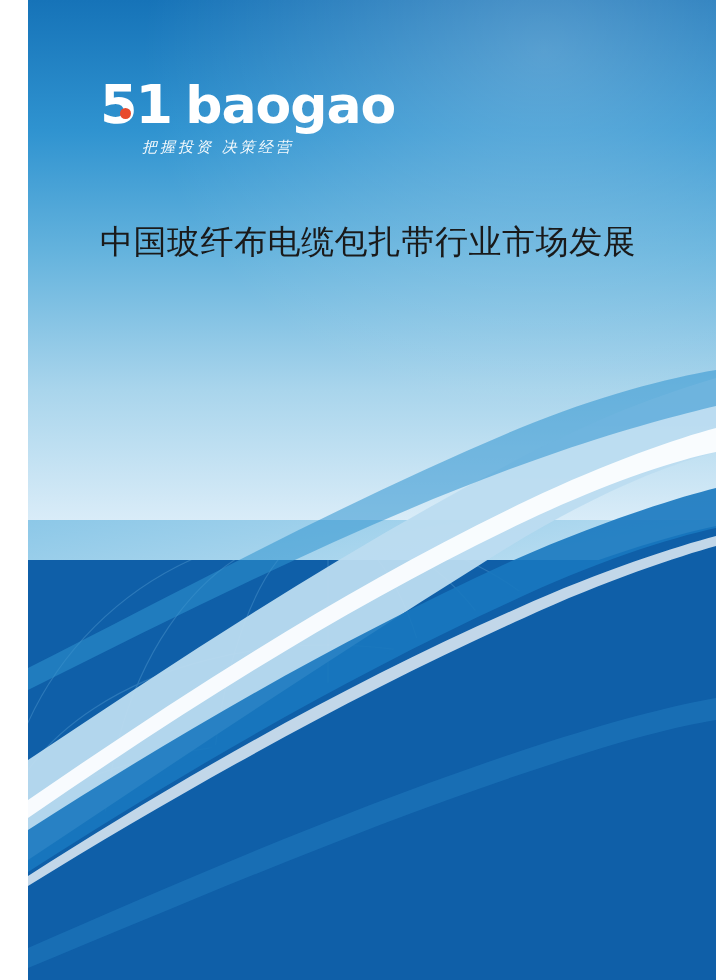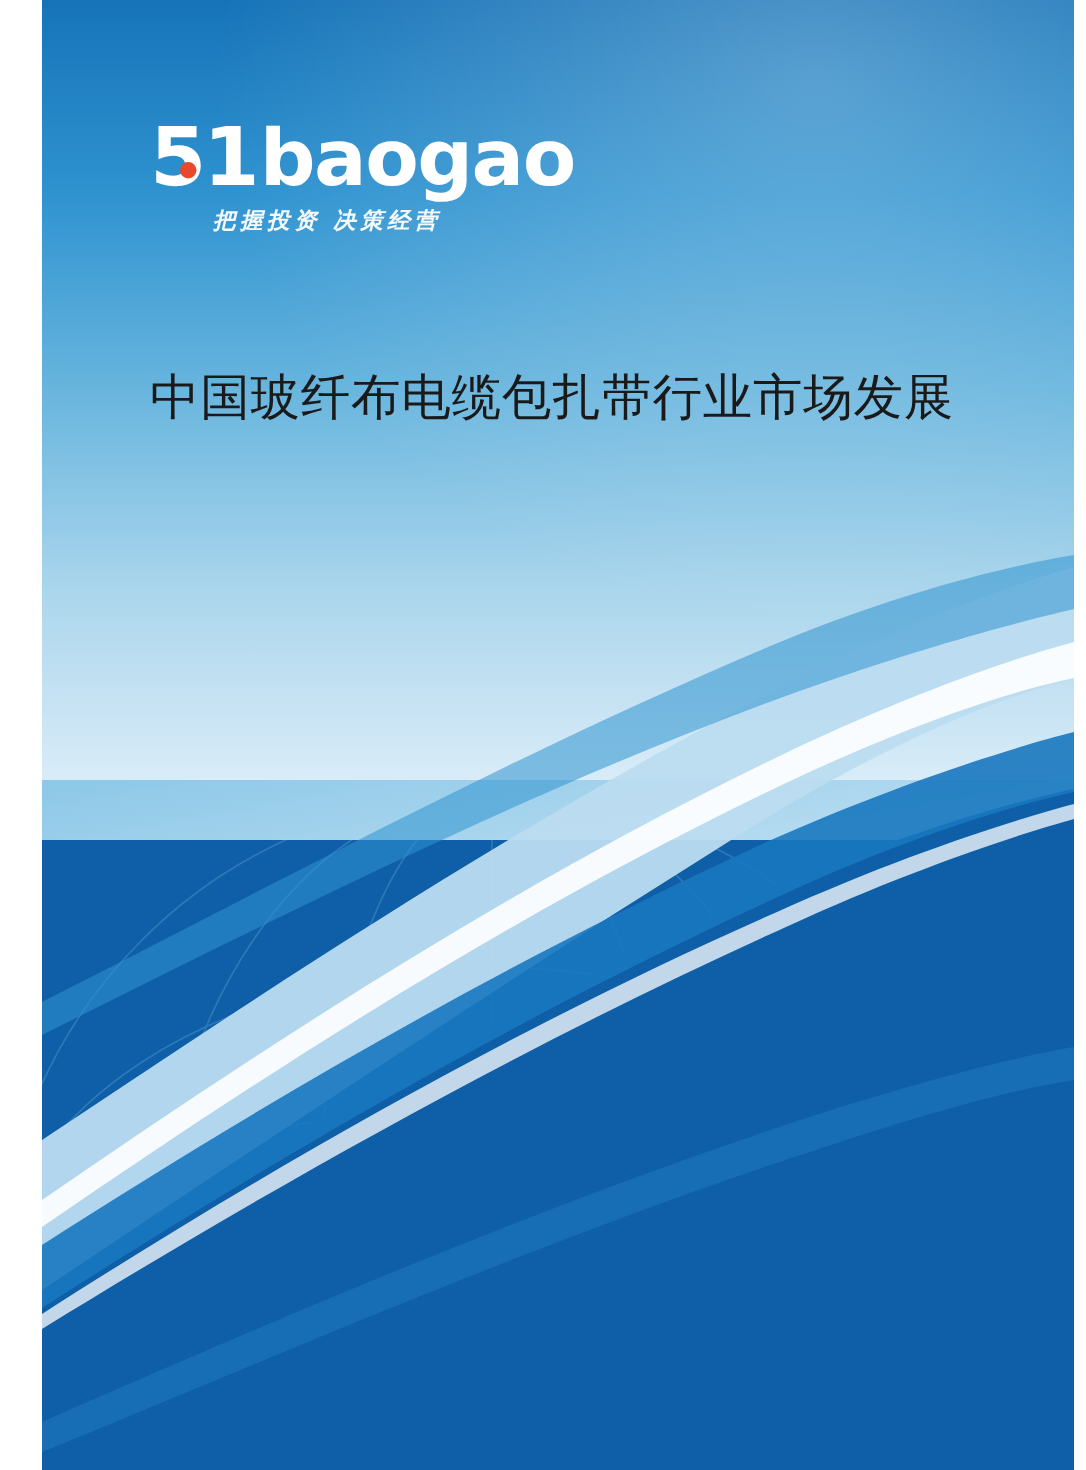--- a/index.html
+++ b/index.html
@@ -120,40 +120,40 @@
     height: 11px;
     background: #e8492b;
     border-radius: 50%;
   }
   .logo-word {
     font-family: "DejaVu Sans", sans-serif;
     font-weight: bold;
     font-size: 52px;
     color: #ffffff;
     letter-spacing: -1px;
-    margin-left: 2px;
+    margin-left: 14px;
     text-align: right;
   }
   .logo-sub {
     margin-top: 6px;
     margin-left: 42px;
     font-family: "DejaVu Sans", sans-serif;
     font-size: 15px;
     color: #ffffff;
     letter-spacing: 3px;
     font-style: italic;
-    font-weight: bold;
+    font-weight: normal;
     opacity: 0.95;
   }
 
   
   .title-box {
     position: absolute;
     left: 72px;
-    top: 237px;
+    top: 214px;
     width: 580px;
     z-index: 12;
   }
   .title-line {
     font-family: "DejaVu Sans", "Liberation Sans", sans-serif;
     font-size: 33px;
     line-height: 56px;
     color: #1a1a1a;
     letter-spacing: 0.5px;
     white-space: nowrap;

